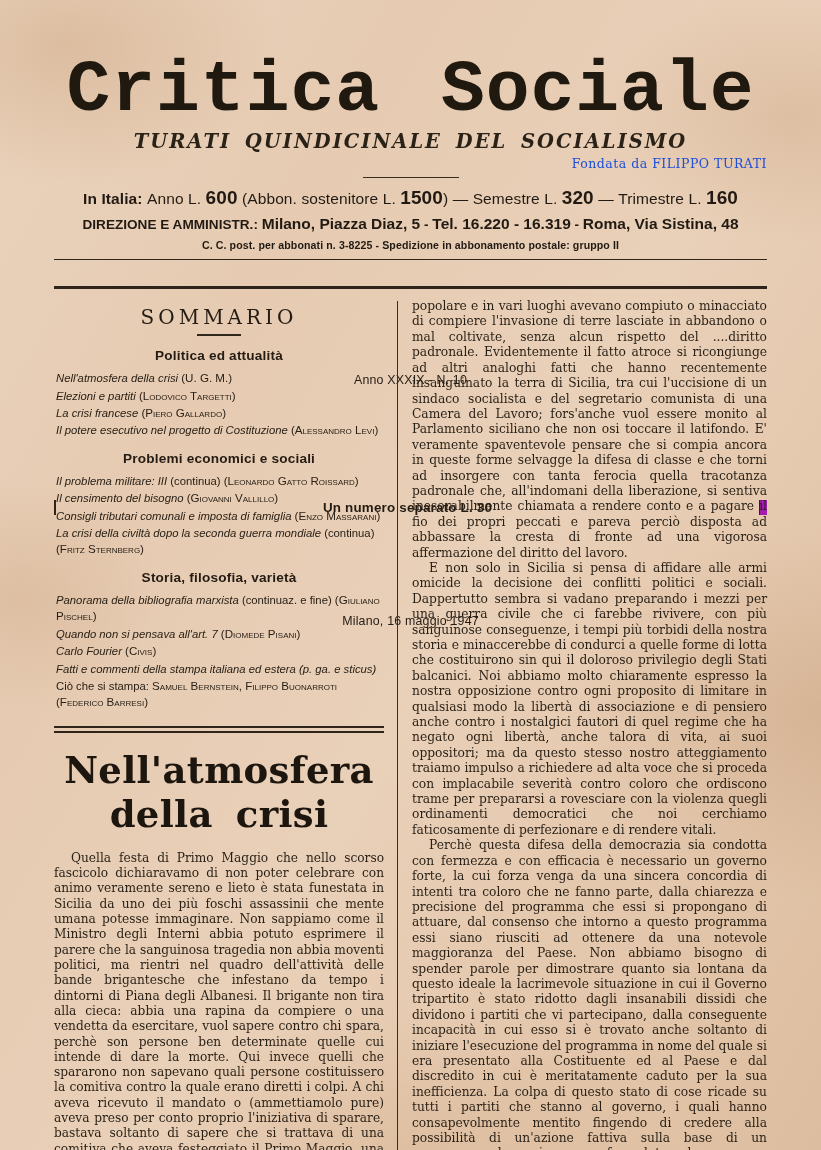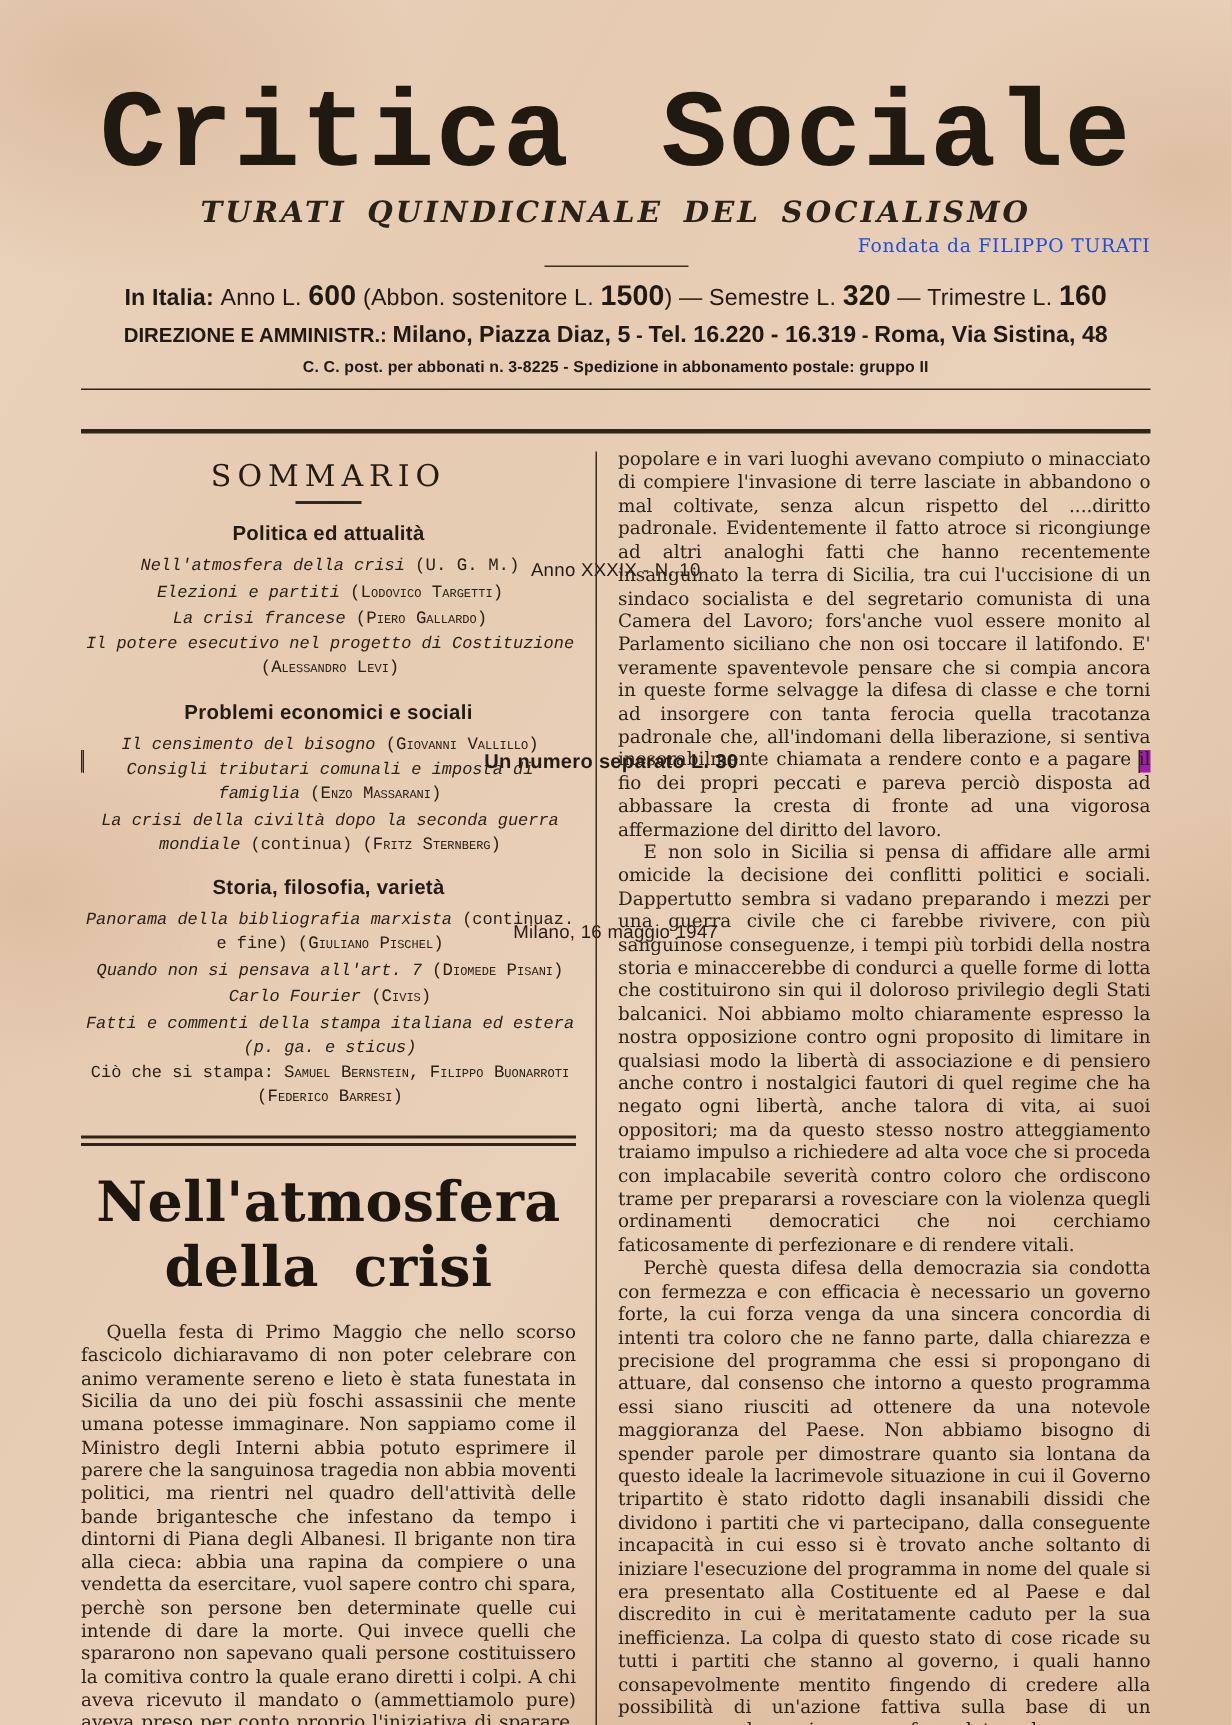--- a/index.html
+++ b/index.html
@@ -172,28 +172,27 @@
     text-align: center;
     font-family: "Liberation Sans", sans-serif;
     font-weight: 700;
     font-size: 13.6px;
     color: #241b12;
     margin: 12px 0 7px 0;
     letter-spacing: .2px;
   }
   .toc-section.first { margin-top: 12px; }
   .toc-item {
-    font-family: Liberation Mono, monospace;
+    font-family: Liberation Sans, sans-serif;
     font-size: 11.3px;
     line-height: 1.42;
     color: #2a2016;
     padding-left: 2px;
     text-indent: 0;
     margin-bottom: 1px;
-    text-align: center;
   }
   .toc-item .ti { font-style: italic; }
   .toc-item .au {
     font-variant: small-caps;
     font-style: normal;
     font-size: 11.6px;
   }
   .toc-item .rom { font-style: normal; }
 
   .double-rule {
@@ -296,20 +295,25 @@
             <span class="ti">La crisi francese</span>
             <span class="au">(Piero Gallardo)</span>
           </div>
           <div class="toc-item">
             <span class="ti">Il potere esecutivo nel progetto di Costituzione</span>
             <span class="au">(Alessandro Levi)</span>
           </div>
 
           <div class="toc-section">Problemi economici e sociali</div>
           <div class="toc-item">
+            <span class="ti">Il problema militare: III</span>
+            <span class="rom">(continua)</span>
+            <span class="au">(Leonardo Gatto Roissard)</span>
+          </div>
+          <div class="toc-item">
             <span class="ti">Il censimento del bisogno</span>
             <span class="au">(Giovanni Vallillo)</span>
           </div>
           <div class="toc-item">
             <span class="ti">Consigli tributari comunali e imposta di famiglia</span>
             <span class="au">(Enzo Massarani)</span>
           </div>
           <div class="toc-item">
             <span class="ti">La crisi della civiltà dopo la seconda guerra mondiale</span>
             <span class="rom">(continua)</span>

